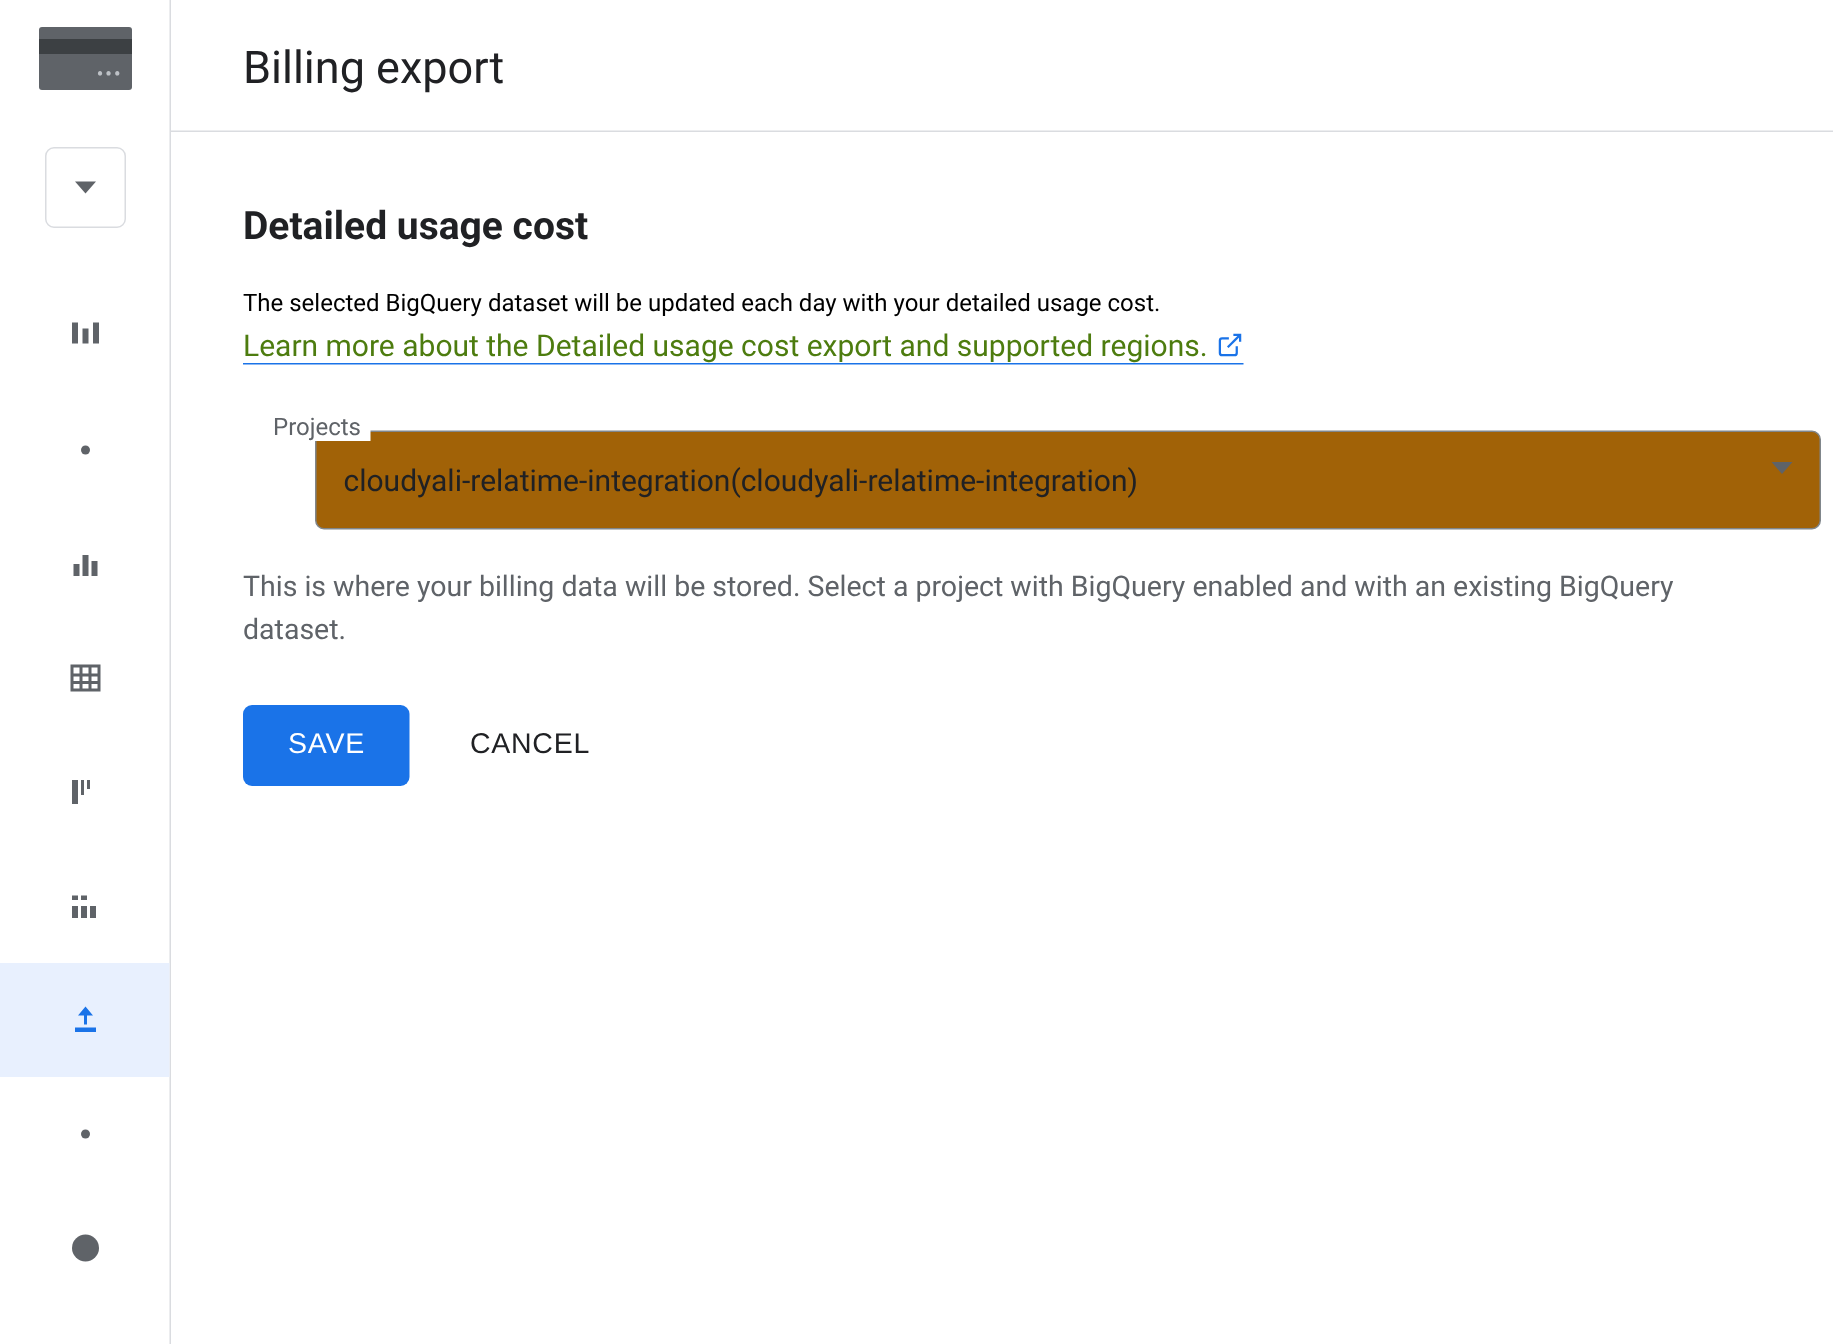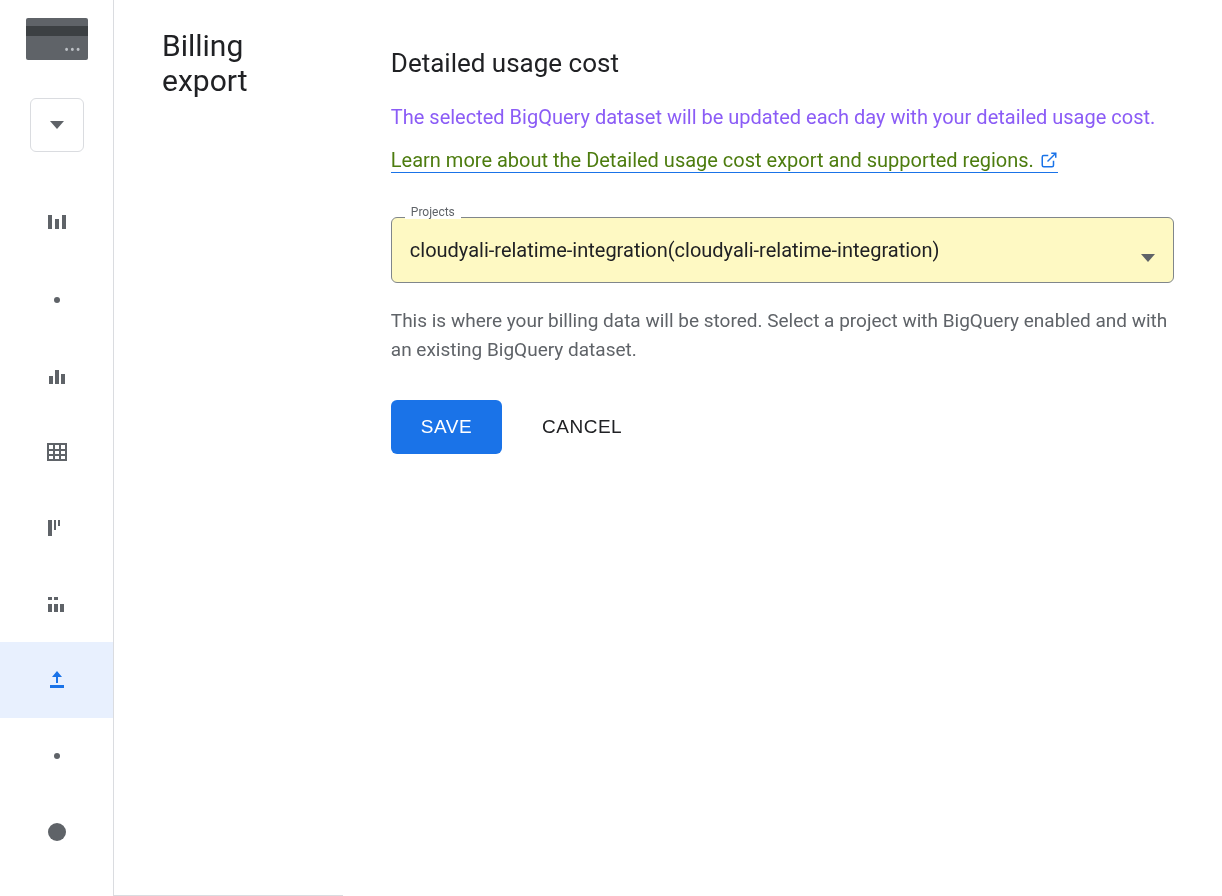--- a/index.html
+++ b/index.html
@@ -82,21 +82,21 @@
     }
     .nav-dot {
       width: 6px;
       height: 6px;
       background: #5f6368;
       border-radius: 50%;
     }
     .main {
       flex: 1;
       display: flex;
-      flex-direction: row;
+      flex-direction: column;
     }
     .header {
       padding: 28px 48px 24px 48px;
       border-bottom: 1px solid #dadce0;
     }
     .page-title {
       font-size: 30px;
       font-weight: 400;
       color: #202124;
     }
@@ -114,29 +114,29 @@
       border-bottom: 3px solid #1a73e8;
       cursor: pointer;
       margin-bottom: -1px;
     }
     .content {
       padding: 48px 48px 0 48px;
       max-width: 1100px;
     }
     .section-title {
       font-size: 26px;
-      font-weight: 400;
+      font-weight: 700;
       color: #202124;
       margin-bottom: 24px;
     }
     .description {
-      font-size: 20px;
-      color: #8b5cf6;
+      font-size: 16px;
+      color: #000000;
       line-height: 1.5;
-      margin-bottom: 16px;
+      margin-bottom: 4px;
     }
     .link {
       color: #4d7c0f;
       text-decoration: none;
       border-bottom: 1px solid #1a73e8;
       font-size: 20px;
       display: inline-flex;
       align-items: center;
       gap: 6px;
       cursor: pointer;
@@ -148,41 +148,42 @@
     .form-field {
       position: relative;
       margin-top: 44px;
     }
     .field-label {
       position: absolute;
       top: -12px;
       left: 14px;
       background: #fff;
       padding: 0 6px;
-      font-size: 12px;
+      font-size: 16px;
       color: #5f6368;
     }
     .field-label.focused {
       color: #1a73e8;
     }
     .required {
       color: #1a73e8;
     }
     .select-box {
       width: 100%;
       border: 1px solid #80868b;
       border-radius: 6px;
       padding: 20px 18px;
       font-size: 20px;
       color: #202124;
       display: flex;
       justify-content: space-between;
-      align-items: flex-end;
-      cursor: pointer;
-      background: #fef9c3;
+      align-items: flex-start;
+      cursor: pointer;
+      background: #a16207;
+      margin-left: 48px;
     }
     .select-box.focused {
       border: 3px solid #1a73e8;
       padding: 18px 16px;
     }
     .helper-text {
       font-size: 19px;
       color: #5f6368;
       line-height: 1.5;
       margin-top: 24px;

